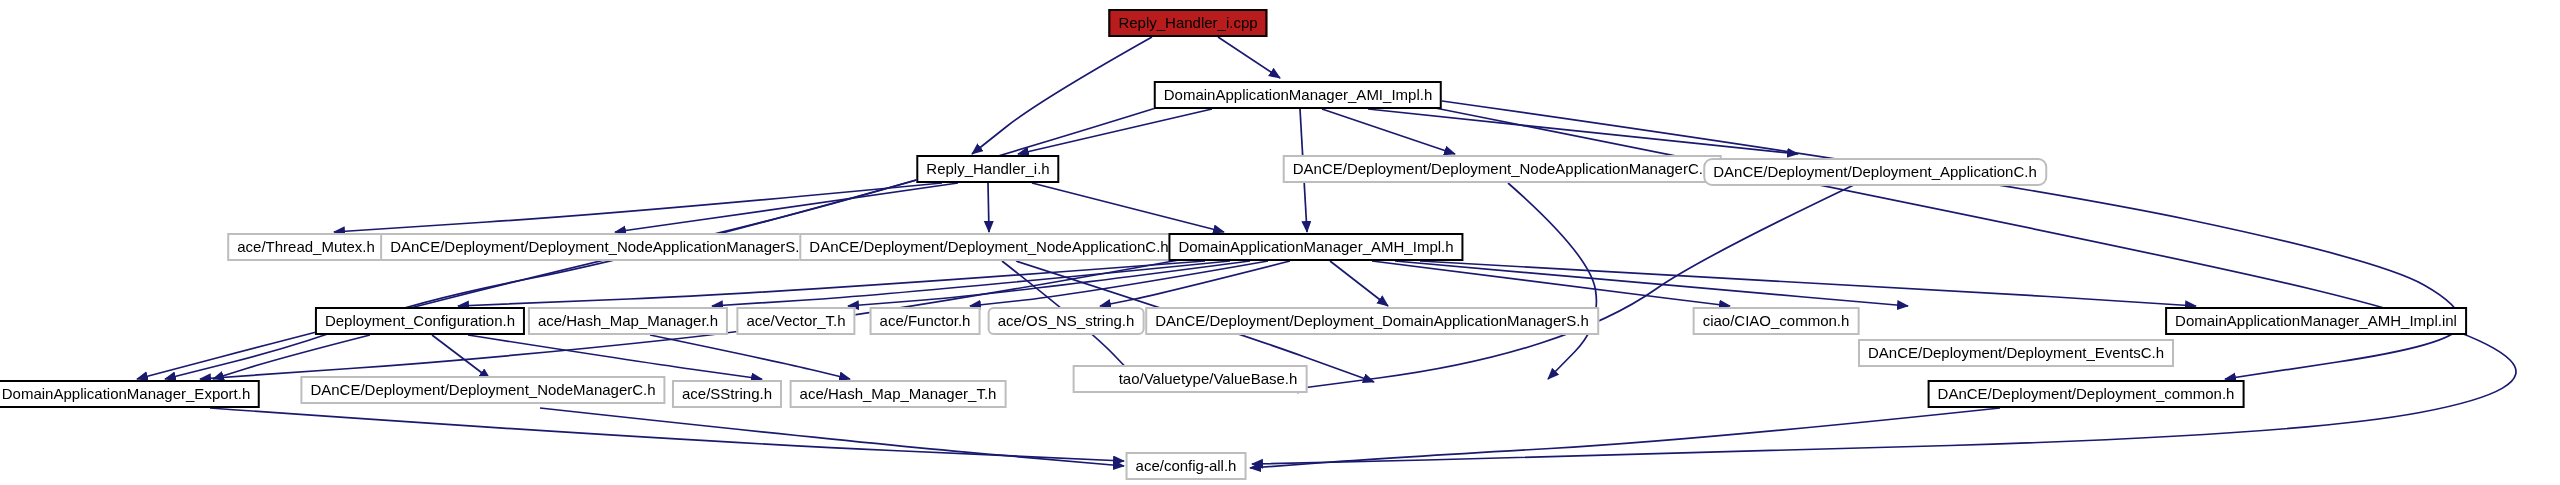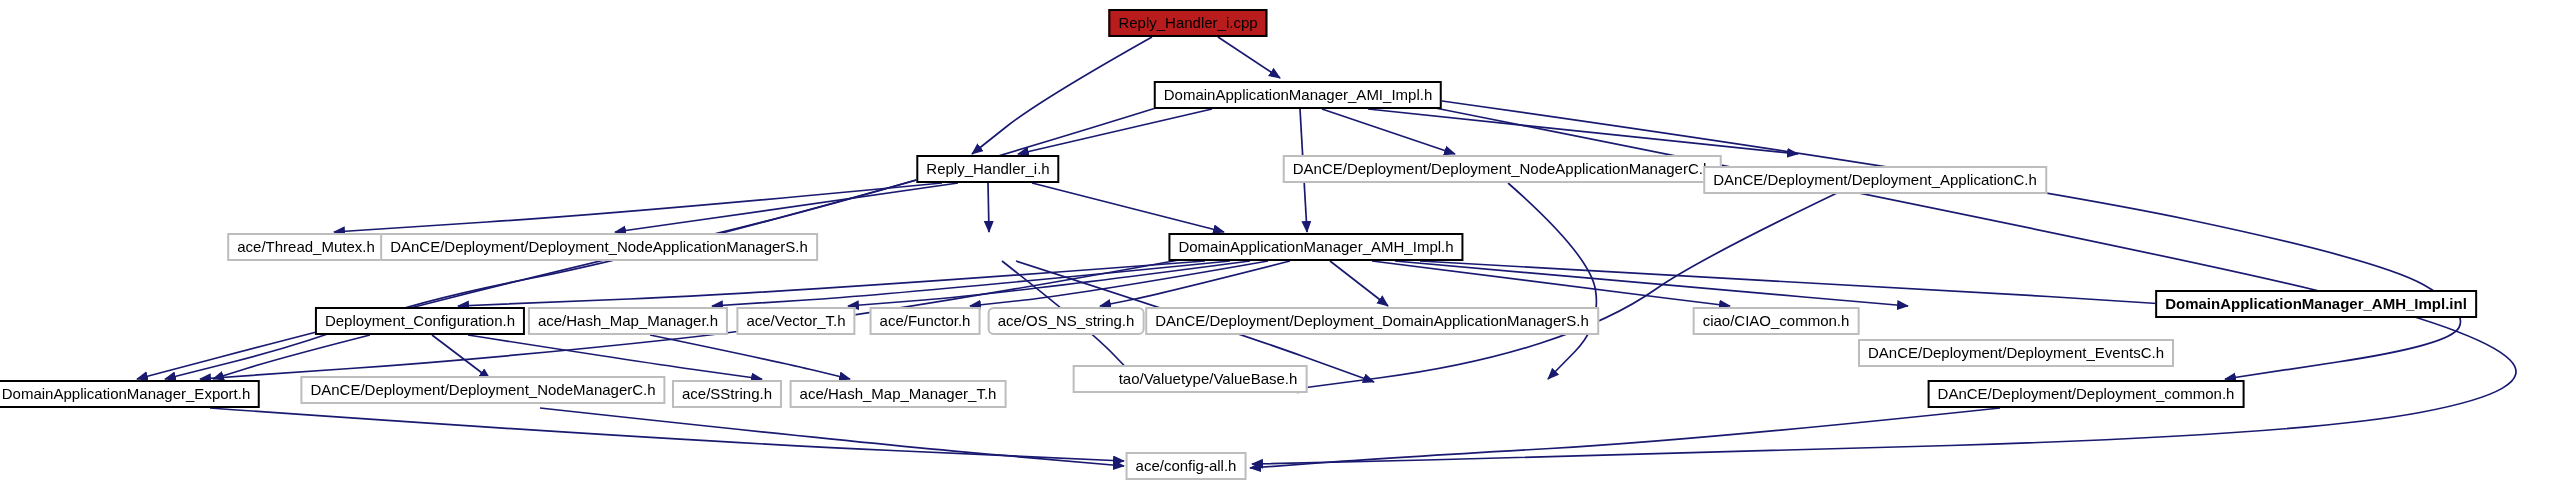--- a/index.html
+++ b/index.html
@@ -70,33 +70,34 @@
         <path d="M210,408 Q660,440 892,450.5 L1124,461" class="edge" stroke="#191970" stroke-width="1.7" marker-end="url(#arrow)"></path>
         <path d="M540,408 Q850,442 987,454 L1124,466" class="edge" stroke="#191970" stroke-width="1.7" marker-end="url(#arrow)"></path>
         <path d="M2000,408 Q1700,440 1550,448.5 Q1400,457 1325,462.5 L1250,468" class="edge" stroke="#191970" stroke-width="1.7" marker-end="url(#arrow)"></path>
       </g>
   </svg>
   <div id="nodes">
       <div class="node root" style="left: 1188px; top: 9px;">Reply_Handler_i.cpp</div>
       <div class="node linked" style="left: 1298px; top: 81px;">DomainApplicationManager_AMI_Impl.h</div>
       <div class="node linked" style="left: 988px; top: 155px;">Reply_Handler_i.h</div>
       <div class="node plain" style="left: 1502px; top: 155px;">DAnCE/Deployment/Deployment_NodeApplicationManagerC.h</div>
-      <div class="node plain" style="left: 1875px; top: 166px;">DAnCE/Deployment/Deployment_ApplicationC.h</div>
+      <div class="node plain" style="left: 1875px; top: 158px; border-radius: 9px;">DAnCE/Deployment/Deployment_ApplicationC.h</div>
       <div class="node plain" style="left: 306px; top: 233px;">ace/Thread_Mutex.h</div>
       <div class="node plain" style="left: 599px; top: 233px;">DAnCE/Deployment/Deployment_NodeApplicationManagerS.h</div>
+      <div class="node plain" style="left: 989px; top: 233px;">DAnCE/Deployment/Deployment_NodeApplicationC.h</div>
       <div class="node linked" style="left: 1316px; top: 233px;">DomainApplicationManager_AMH_Impl.h</div>
       <div class="node linked" style="left: 420px; top: 307px;">Deployment_Configuration.h</div>
       <div class="node plain" style="left: 628px; top: 307px;">ace/Hash_Map_Manager.h</div>
       <div class="node plain" style="left: 796px; top: 307px;">ace/Vector_T.h</div>
       <div class="node plain" style="left: 925px; top: 307px;">ace/Functor.h</div>
       <div class="node plain" style="left: 1066px; top: 307px; border-radius: 6px;">ace/OS_NS_string.h</div>
       <div class="node plain" style="left: 1372px; top: 307px;">DAnCE/Deployment/Deployment_DomainApplicationManagerS.h</div>
       <div class="node plain" style="left: 1776px; top: 307px;">ciao/CIAO_common.h</div>
       <div class="node plain" style="left: 2016px; top: 307px; margin-top: 32px;">DAnCE/Deployment/Deployment_EventsC.h</div>
-      <div class="node linked" style="left: 2316px; top: 290px; font-weight: bold;">DomainApplicationManager_AMH_Impl.inl</div>
+      <div class="node linked" style="left: 2316px; top: 307px;">DomainApplicationManager_AMH_Impl.inl</div>
       <div class="node linked" style="left: 126px; top: 380px;">DomainApplicationManager_Export.h</div>
       <div class="node plain" style="left: 483px; top: 376px;">DAnCE/Deployment/Deployment_NodeManagerC.h</div>
       <div class="node plain" style="left: 727px; top: 380px;">ace/SString.h</div>
       <div class="node plain" style="left: 898px; top: 380px;">ace/Hash_Map_Manager_T.h</div>
       <div class="node plain" style="left: 1190px; top: 365px; padding-left: 44px;">tao/Valuetype/ValueBase.h</div>
       <div class="node linked" style="left: 2086px; top: 380px;">DAnCE/Deployment/Deployment_common.h</div>
       <div class="node plain" style="left: 1186px; top: 452px;">ace/config-all.h</div>
     </div>
 </div>
 

